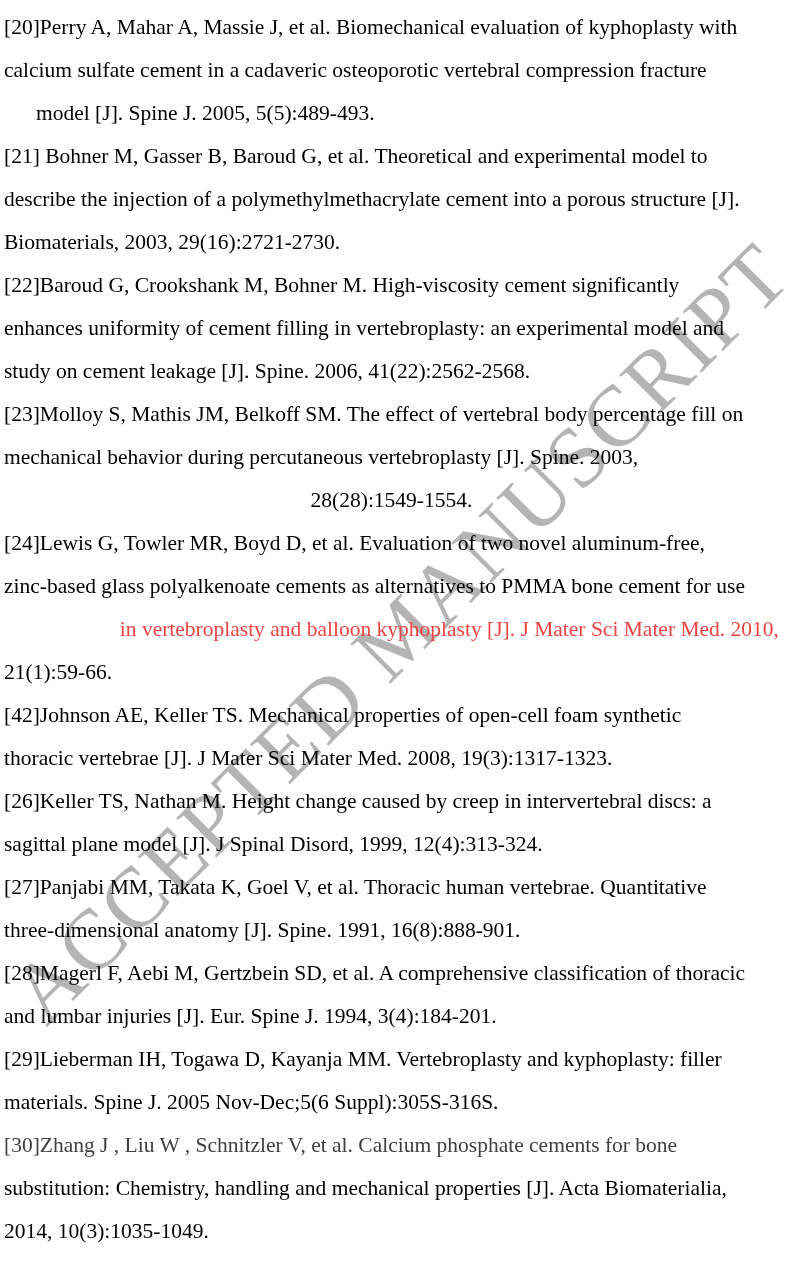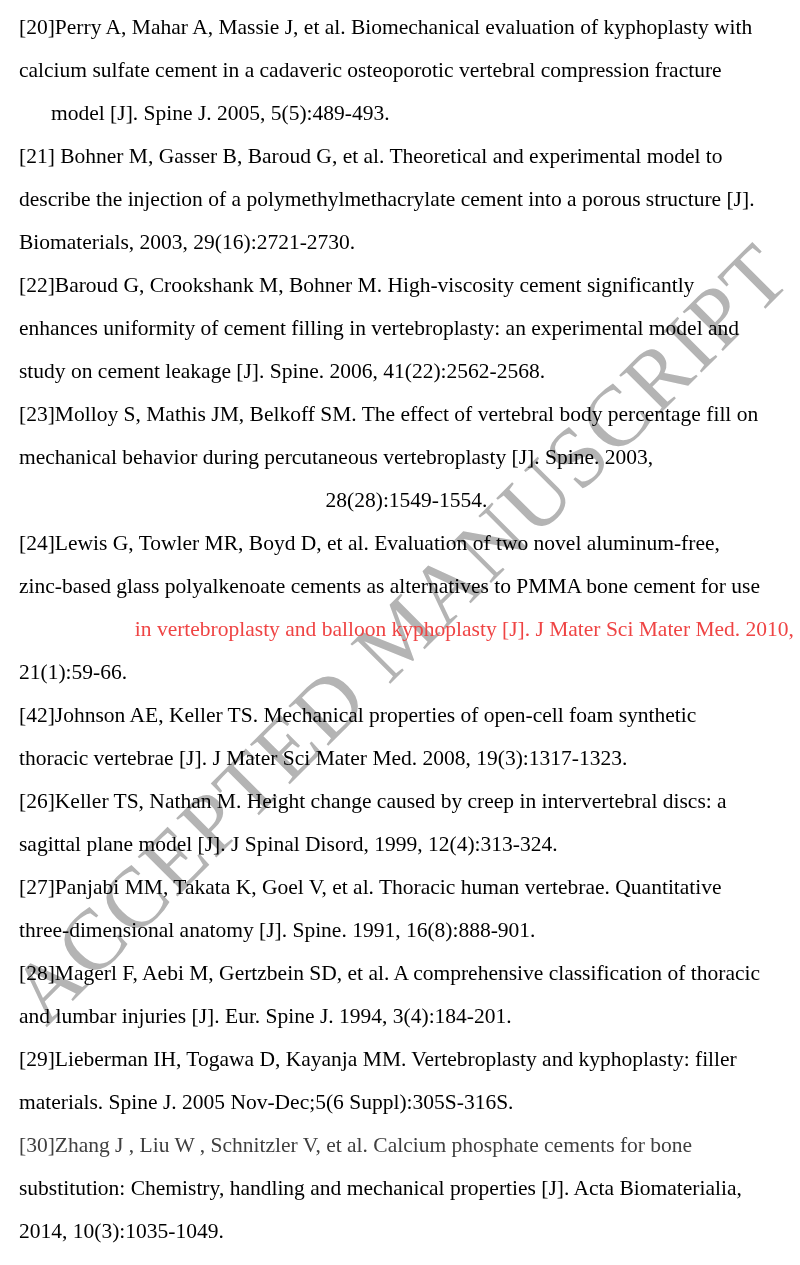--- a/index.html
+++ b/index.html
@@ -31,21 +31,21 @@
     color: #b4b4b4;
     white-space: nowrap;
     user-select: none;
     pointer-events: none;
     z-index: 1;
   }
 
   
   .refs {
     position: absolute;
-    left: 19px;
+    left: 4px;
     top: 6px;
     width: 775px;
     z-index: 2;
   }
   .ref-line {
     font-size: 21.5px;
     line-height: 43px;
     color: #000000;
     white-space: pre;
     letter-spacing: 0px;

